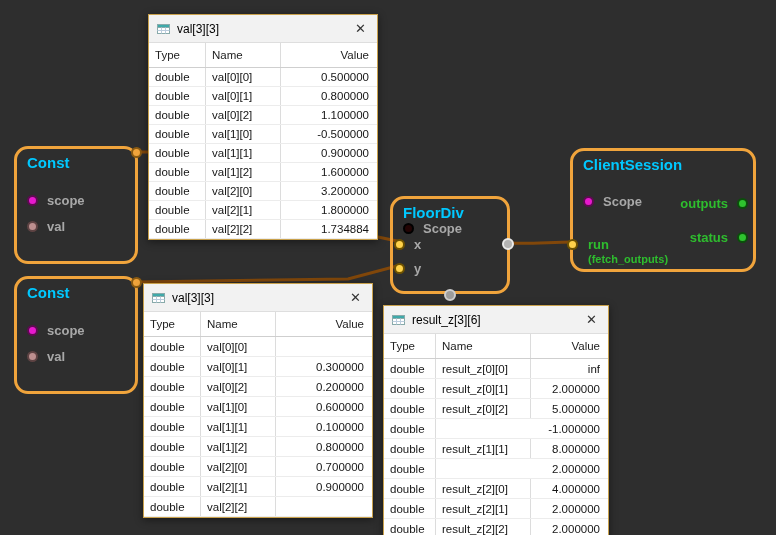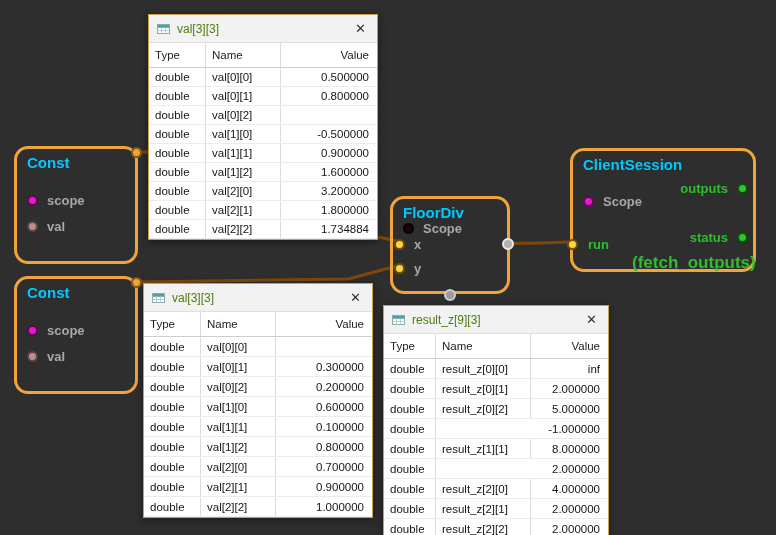--- a/index.html
+++ b/index.html
@@ -10,38 +10,38 @@
   .wires{position:absolute;left:0;top:0;z-index:2;}
   .wires path{fill:none;stroke:#81470a;stroke-width:3;stroke-linecap:round;stroke-linejoin:round;}
 
   
   .node{position:absolute;border:3px solid #f0a43c;border-radius:14px;z-index:3;box-sizing:border-box;padding-left:32px;}
   .ntitle{position:absolute;left:10px;top:5px;font-size:15px;font-weight:bold;color:#00c8ff;white-space:nowrap;}
   .port{position:absolute;display:flex;align-items:center;gap:9px;height:14px;}
   .port.r{flex-direction:row-reverse;}
   .plabel{font-size:13px;font-weight:bold;color:#a8a8a8;white-space:nowrap;}
   .plabel.green{color:#2ebd2e;}
-  .psub{position:absolute;font-size:17px;font-weight:bold;color:#2ebd2e;white-space:nowrap;margin-left:44px;}
+  .psub{position:absolute;font-size:11px;font-weight:bold;color:#2ebd2e;white-space:nowrap;}
   .dot{width:11px;height:11px;border-radius:50%;box-sizing:border-box;flex:0 0 auto;}
   .dot.abs{position:absolute;}
   .dot.magenta{background:#e619cd;border:2px solid #5e0a52;}
   .dot.rosy{background:#bc8f8f;border:2px solid #5e4343;}
   .dot.yellow{background:#ffd24a;border:2px solid #6e5200;}
   .dot.darkred{background:#230404;border:2px solid #000;}
   .dot.green{background:#2fc42f;border:2px solid #0b4f0b;}
   .dot.orange{background:#f0a43c;border:2px solid #8a5a12;}
   .dot.grayout{width:12px;height:12px;background:#b3b3b3;border:2px solid #e9e9e9;}
   .dot.graydot{width:12px;height:12px;background:#9c9c9c;border:2px solid #cfcfcf;}
 
   
   .window{position:absolute;z-index:4;background:#fff;border:1px solid #c9a14c;box-sizing:border-box;
           box-shadow:0 2px 8px rgba(0,0,0,0.45);}
   .titlebar{height:28px;display:flex;align-items:center;gap:6px;padding:0 8px;background:#f2f2f2;
             border-bottom:1px solid #dedede;box-sizing:border-box;}
-  .wtitle{flex:1;font-size:12px;color:#4d7c0f;white-space:nowrap;overflow:hidden;}
+  .wtitle{flex:1;font-size:12px;color:#000000;white-space:nowrap;overflow:hidden;}
   .wclose{font-size:13px;color:#333;padding:0 3px;}
   .wicon{display:inline-flex;align-items:center;}
   .trow{display:flex;align-items:stretch;height:19px;background:#fff;border-bottom:1px solid #ececec;}
   .rows18 .trow{height:18px;}
   .thead{height:24px !important;border-bottom:1px solid #cfcfcf;}
   .cell{display:flex;align-items:center;box-sizing:border-box;font-size:11.5px;color:#151515;
         border-right:1px solid #dcdcdc;padding-left:6px;overflow:hidden;white-space:nowrap;}
   .cv{flex:1;justify-content:flex-end;padding-right:8px;border-right:none;}
   .ct{width:57px;} .cn{width:75px;}
   .win-res .ct{width:52px;} .win-res .cn{width:95px;}
@@ -101,21 +101,21 @@
     <span class="dot grayout abs" style="left:109px;top:39px;"></span>
     <span class="dot graydot abs" style="left:51px;top:90px;"></span>
   </div>
 
   <div class="node" style="left:570px;top:148px;width:186px;height:124px;">
     <div class="ntitle">ClientSession</div>
     <div class="port" style="left:10px;top:43px;">
       <span class="dot magenta"></span>
       <span class="plabel">Scope</span>
     </div>
-    <div class="port r" style="right:5px;top:30px;">
+    <div class="port r" style="right:5px;top:45px;">
       <span class="dot green"></span>
       <span class="plabel green">outputs</span>
     </div>
     <div class="port r" style="right:5px;top:79px;">
       <span class="dot green"></span>
       <span class="plabel green">status</span>
     </div>
     <span class="dot yellow abs" style="left:-6px;top:88px;"></span>
     <span class="plabel green" style="position:absolute;left:15px;top:86px;">run</span>
     <span class="psub" style="left:15px;top:102px;">(fetch_outputs)</span>
@@ -147,20 +147,21 @@
           <span class="cell cv">0.500000</span>
         </div>
       <div class="trow">
           <span class="cell ct">double</span>
           <span class="cell cn">val[0][1]</span>
           <span class="cell cv">0.800000</span>
         </div>
       <div class="trow">
           <span class="cell ct">double</span>
           <span class="cell cn">val[0][2]</span>
+          <span class="cell cv">1.100000</span>
         </div>
       <div class="trow">
           <span class="cell ct">double</span>
           <span class="cell cn">val[1][0]</span>
           <span class="cell cv">-0.500000</span>
         </div>
       <div class="trow">
           <span class="cell ct">double</span>
           <span class="cell cn">val[1][1]</span>
           <span class="cell cv">0.900000</span>
@@ -243,37 +244,36 @@
           <span class="cell cv">0.700000</span>
         </div>
       <div class="trow">
           <span class="cell ct">double</span>
           <span class="cell cn">val[2][1]</span>
           <span class="cell cv">0.900000</span>
         </div>
       <div class="trow">
           <span class="cell ct">double</span>
           <span class="cell cn">val[2][2]</span>
-          <span class="cell cv">1.000000</span>
         </div>
     </div>
   </div>
 
   <div class="window win-res" style="left:383px;top:305px;width:226px;">
     <div class="titlebar">
       <span class="wicon">
         <svg width="14" height="12" viewBox="0 0 14 12">
             <rect x="0.5" y="1.5" width="12" height="9" fill="#ffffff" stroke="#8aa"></rect>
             <rect x="0.5" y="1.5" width="12" height="3" fill="#3fa9a9" stroke="#8aa"></rect>
             <line x1="4.5" y1="4.5" x2="4.5" y2="10.5" stroke="#bcd"></line>
             <line x1="8.5" y1="4.5" x2="8.5" y2="10.5" stroke="#bcd"></line>
             <line x1="0.5" y1="7.5" x2="12.5" y2="7.5" stroke="#bcd"></line>
           </svg>
       </span>
-      <span class="wtitle">result_z[9][3]</span>
+      <span class="wtitle">result_z[3][6]</span>
       <span class="wclose">✕</span>
     </div>
     <div>
       <div class="trow thead">
         <span class="cell ct">Type</span>
         <span class="cell cn">Name</span>
         <span class="cell cv">Value</span>
       </div>
       <div class="trow">
           <span class="cell ct">double</span>

